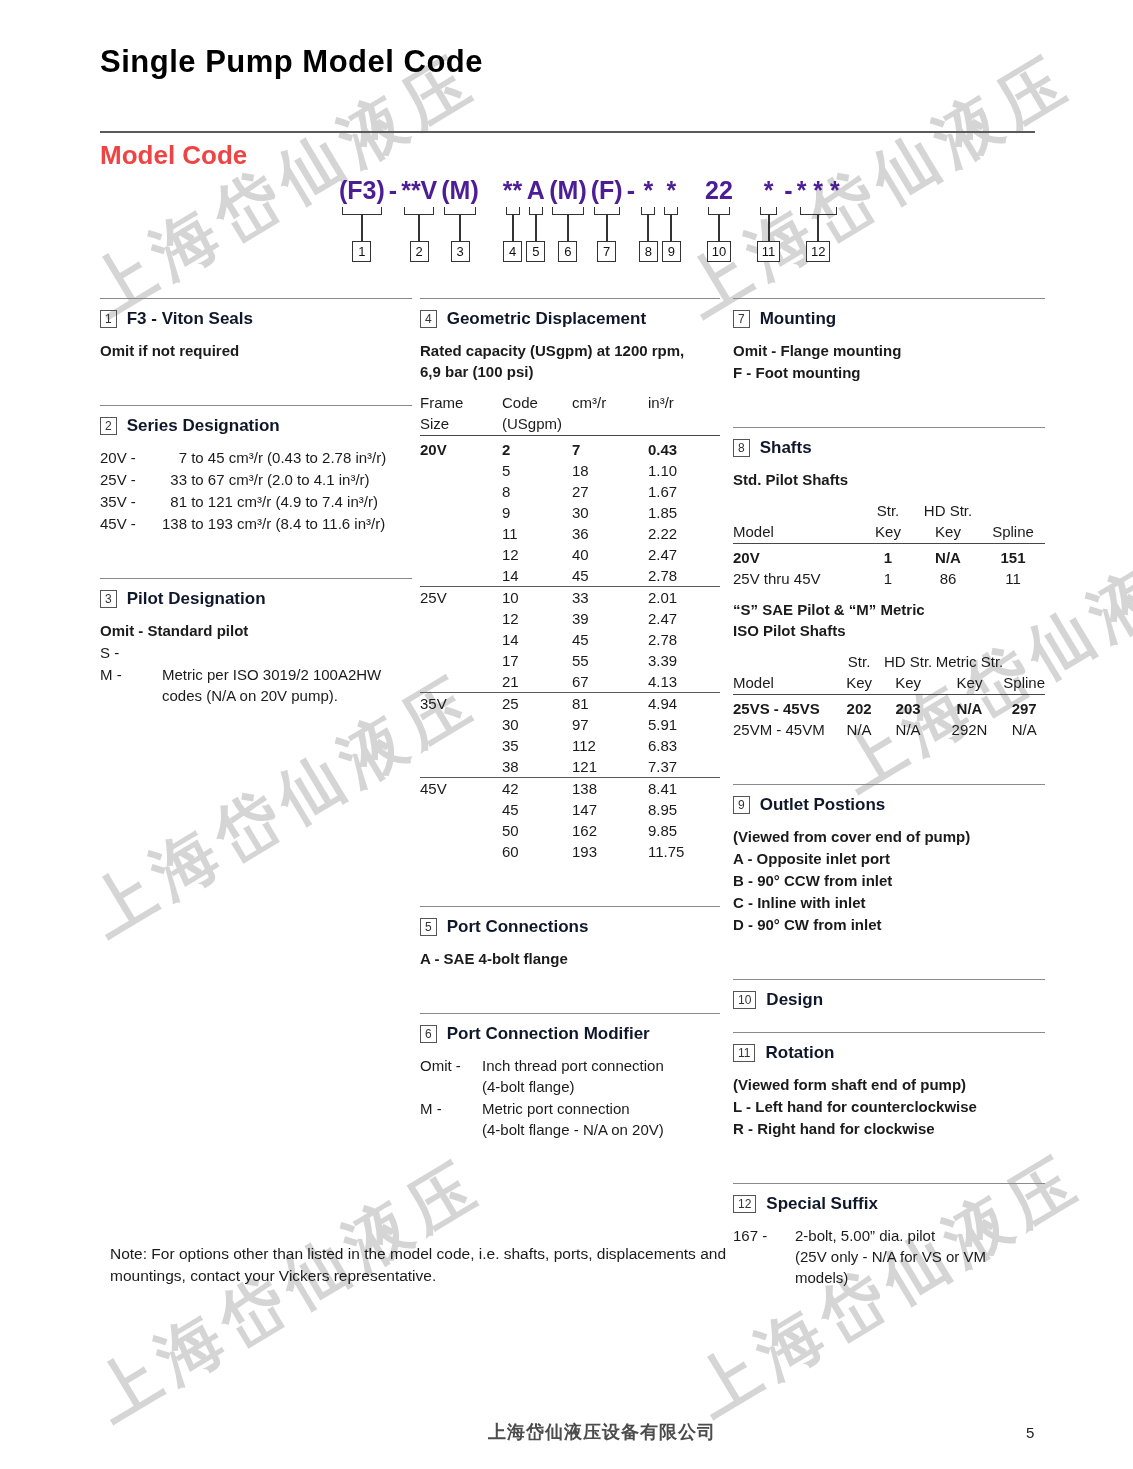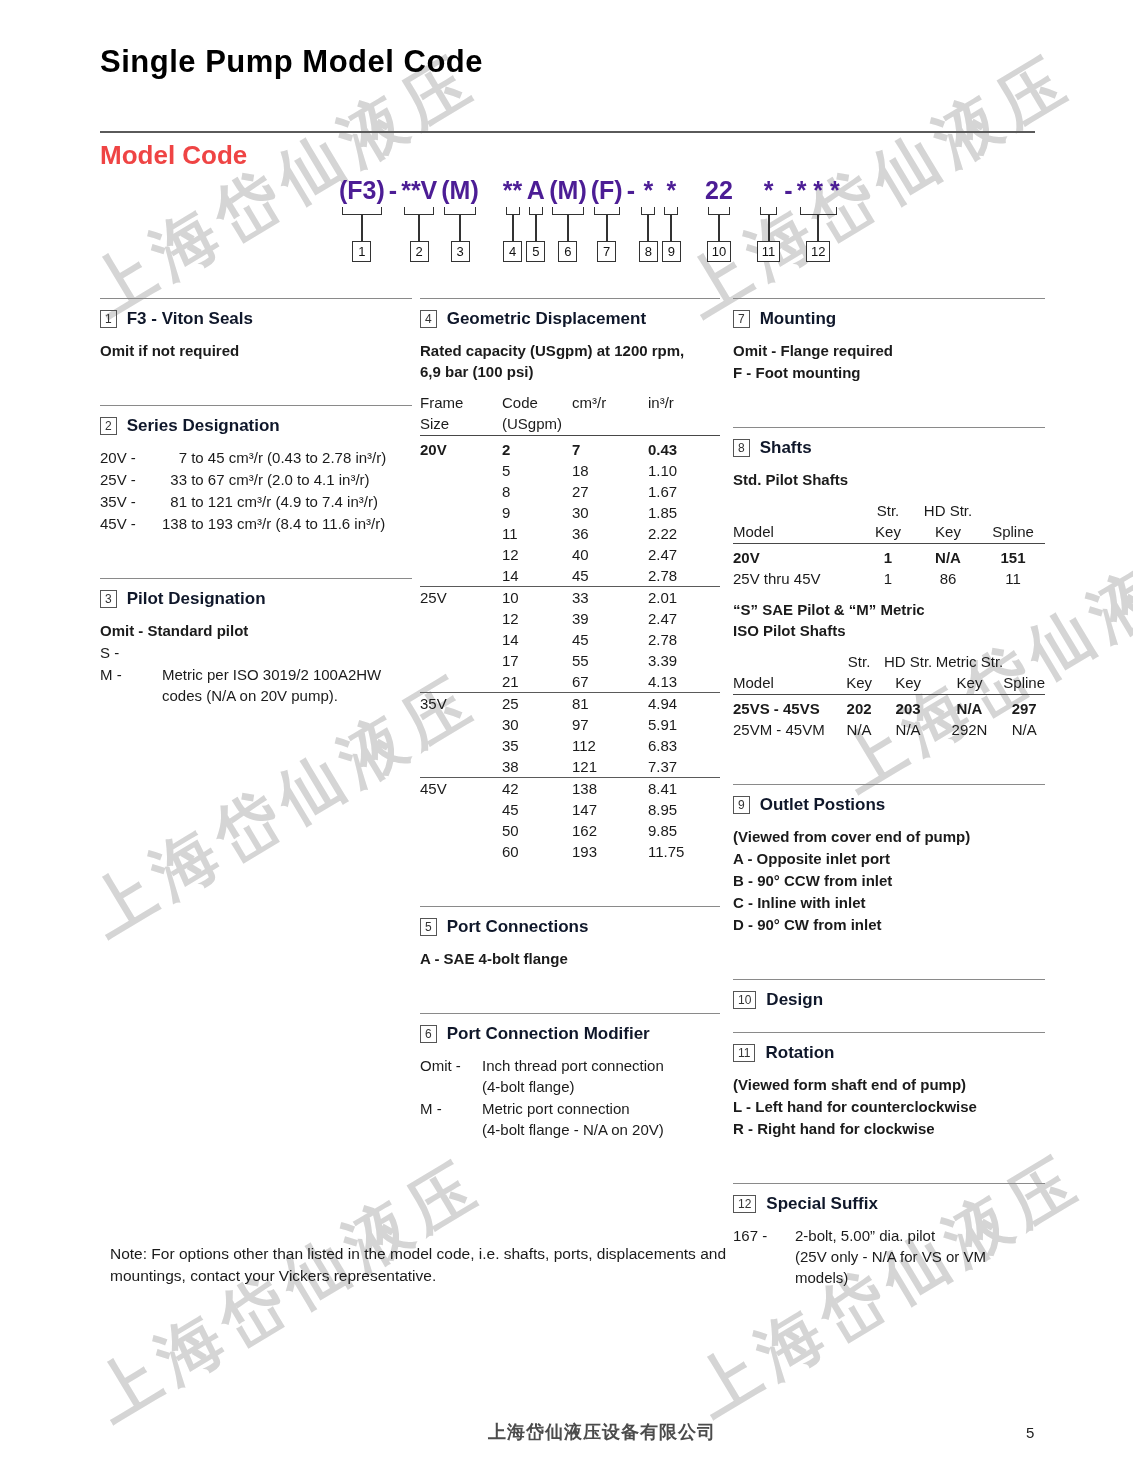--- a/index.html
+++ b/index.html
@@ -416,21 +416,21 @@
           </div>
         </div>
       </div>
     <div class="col col-right" id="col-right">
         <div class="sec">
           <div class="sec-rule"></div>
           <div class="sec-head">
             <span class="numbox">7</span>
             <span class="sec-title">Mounting</span>
           </div>
-          <div class="para">Omit - Flange required</div>
+          <div class="para">Omit - Flange mounting</div>
           <div class="para">F - Foot mounting</div>
         </div>
         <div class="sec">
           <div class="sec-rule"></div>
           <div class="sec-head">
             <span class="numbox">8</span>
             <span class="sec-title">Shafts</span>
           </div>
           <div class="subhead">Std. Pilot Shafts</div>
           <table class="tbl shafts-std">

